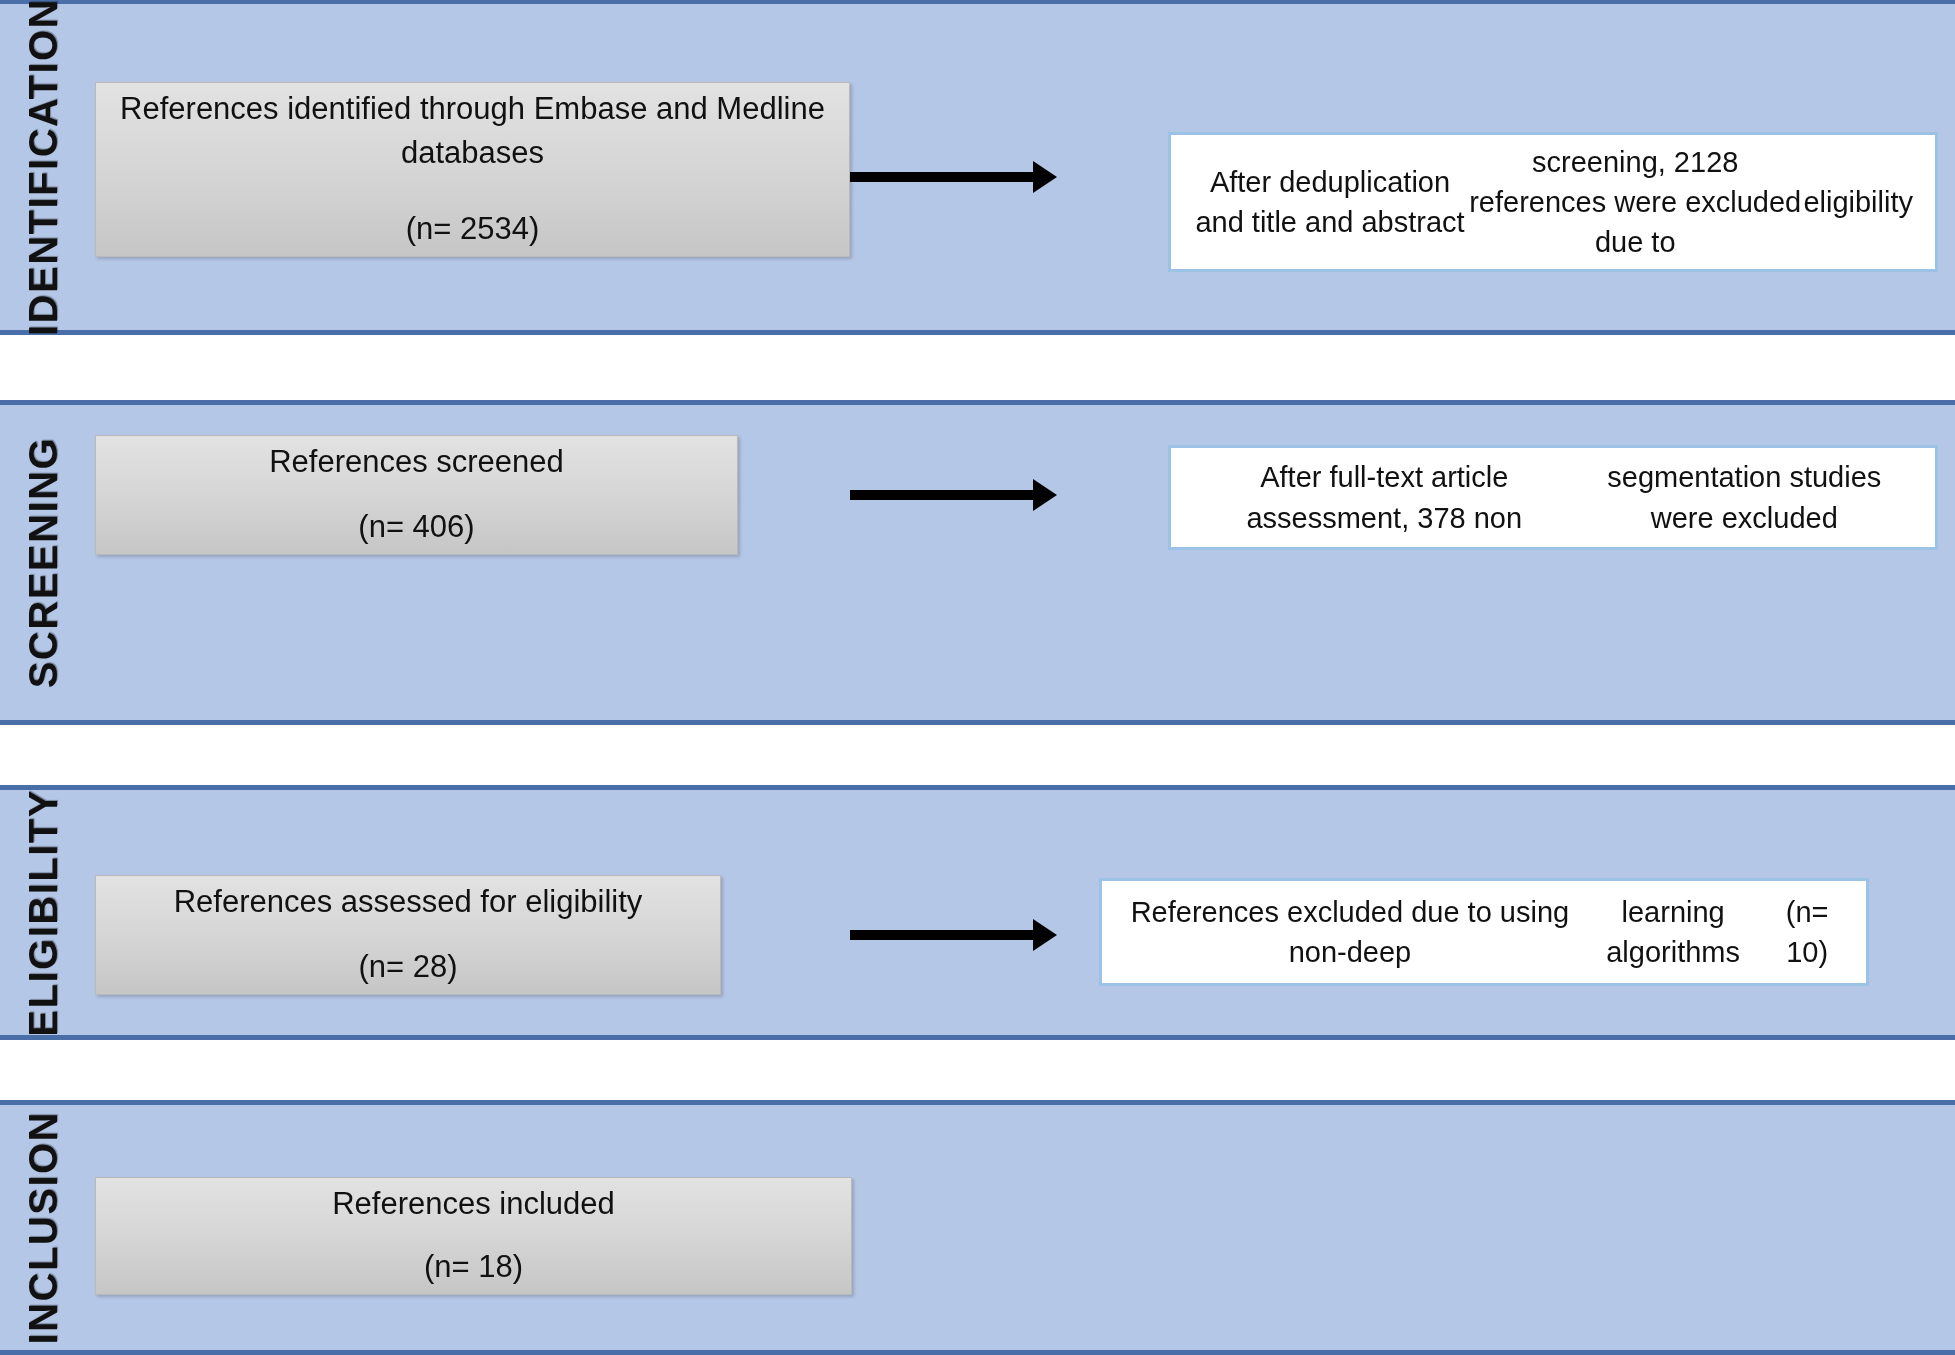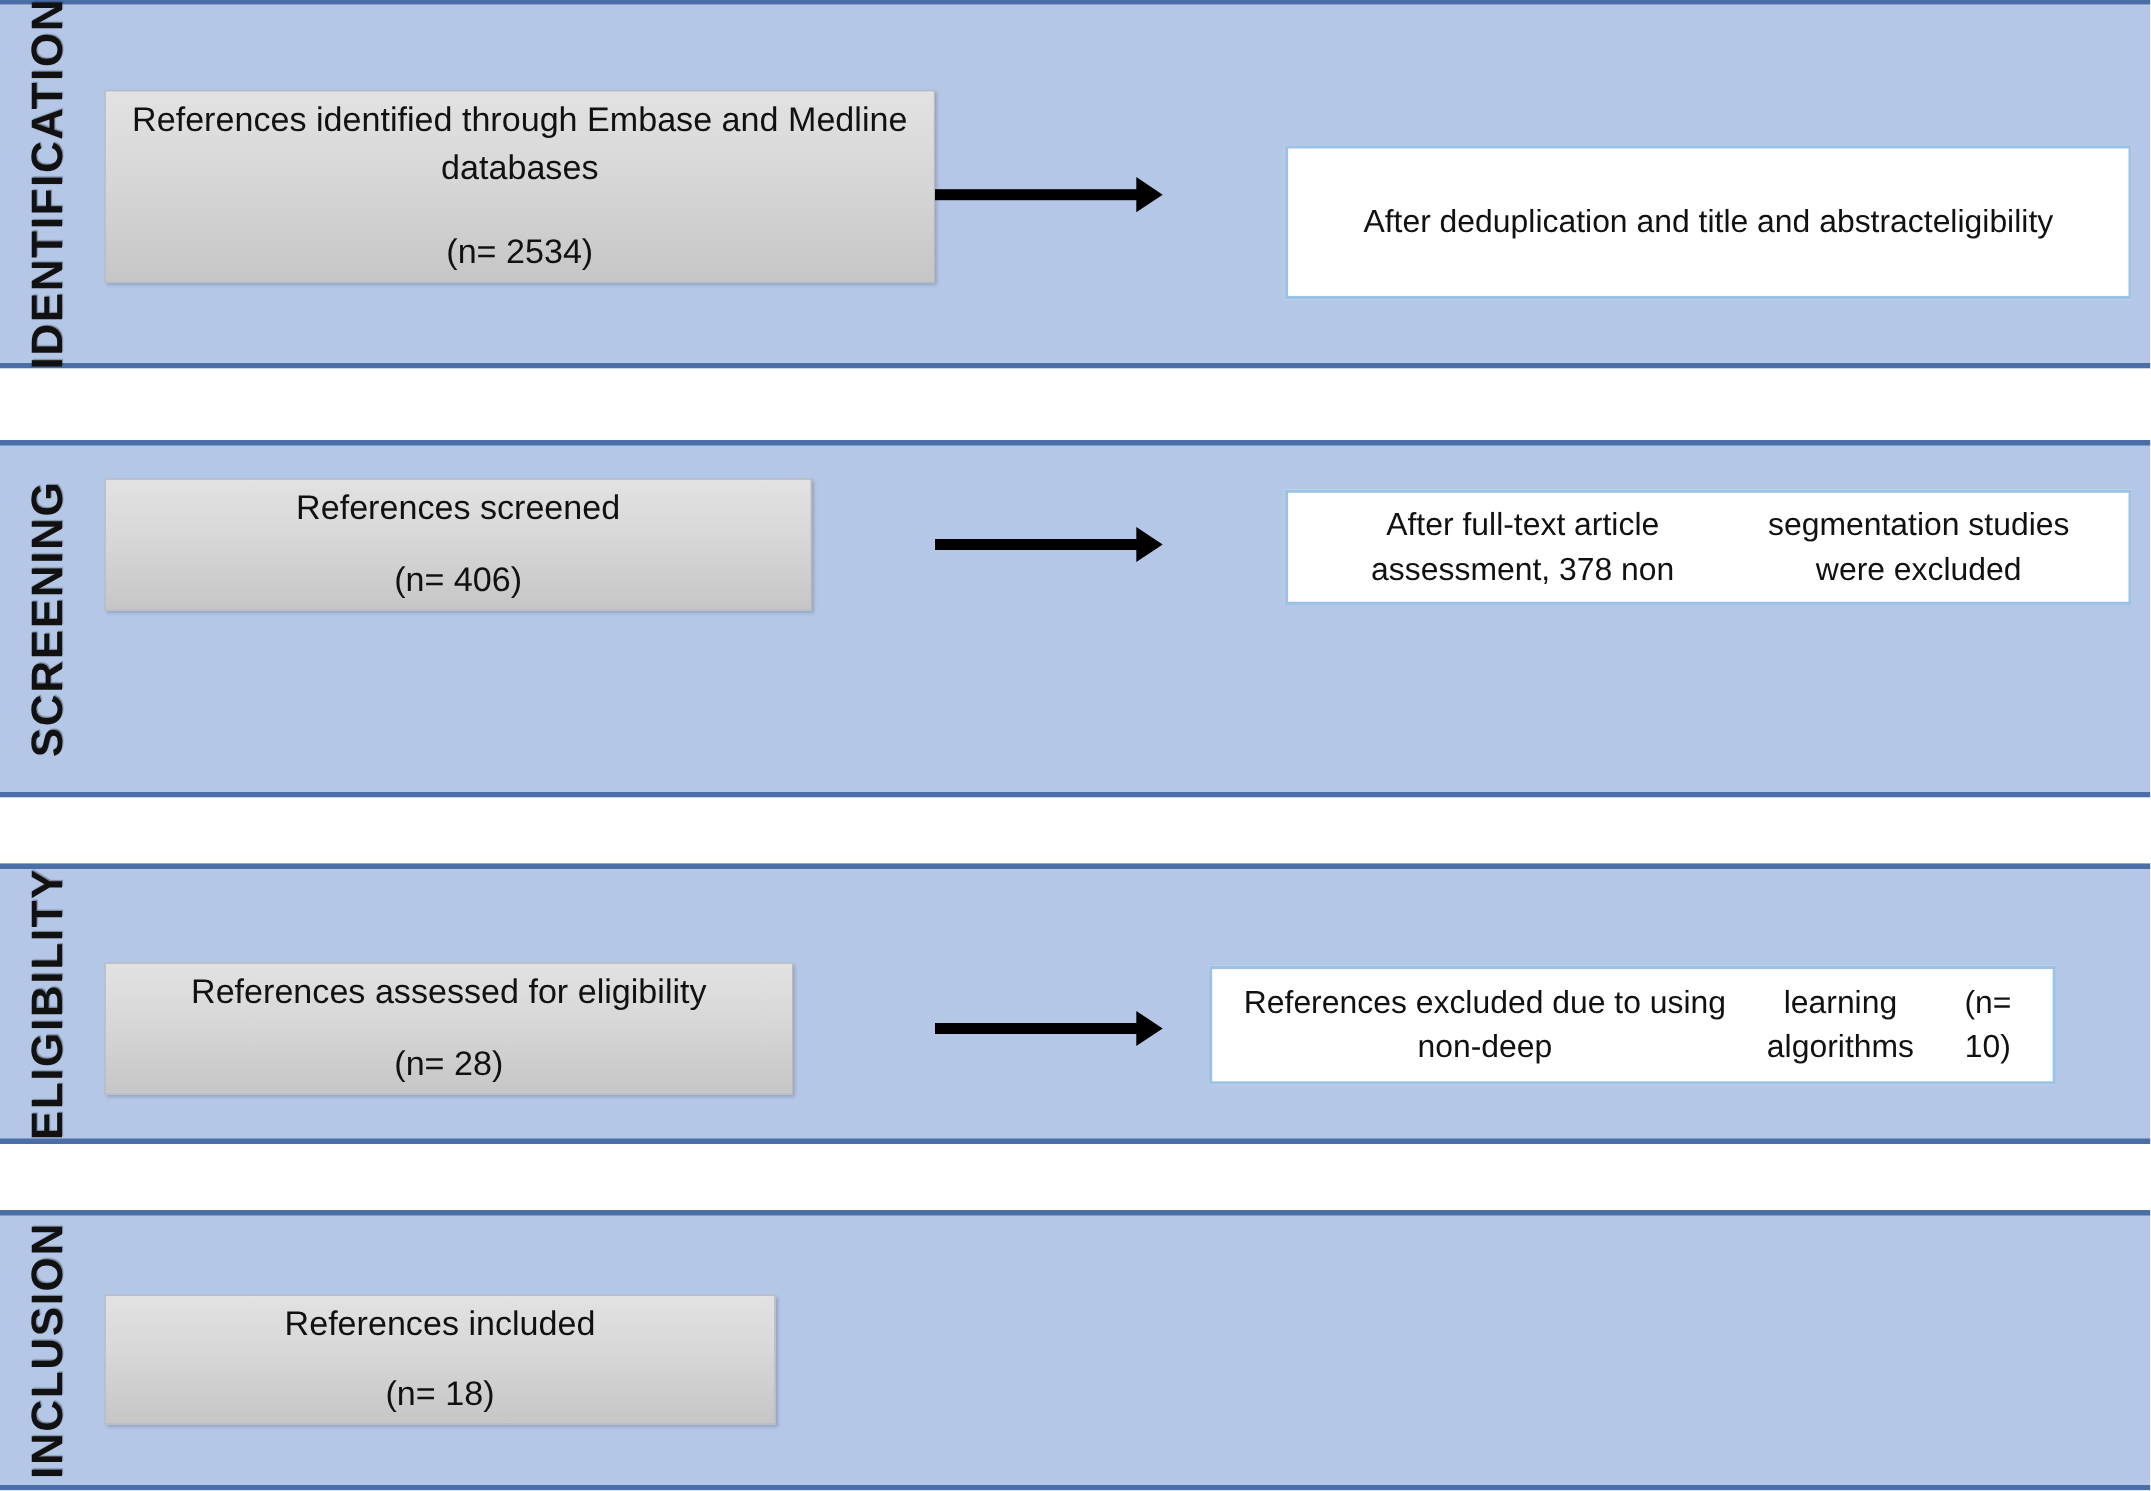--- a/index.html
+++ b/index.html
@@ -132,20 +132,21 @@
       <div>References identified through Embase and Medline</div>
       <div>databases</div>
       <div class="line-gap"></div>
       <div>(n= 2534)</div>
     </div>
 
     <div class="arrow" style="left:850px; top:168px; width:185px;"></div>
 
     <div class="box-white" style="left:1168px; top:128px; width:770px; height:140px;">
       <div>After deduplication and title and abstract</div>
+      <div>screening, 2128 references were excluded due to</div>
       <div>eligibility</div>
     </div>
   </div>
 
   <div class="separator" style="top:335px; height:65px;"></div>
 
   <div class="stage" style="top:400px; height:325px;">
 
     <div class="stage-label">
       <span>SCREENING</span>
@@ -187,19 +188,19 @@
   </div>
 
   <div class="separator" style="top:1040px; height:60px;"></div>
 
   <div class="stage" style="top:1100px; height:255px;">
 
     <div class="stage-label">
       <span>INCLUSION</span>
     </div>
 
-    <div class="box-grey" style="left:95px; top:72px; width:610px; height:118px;">
+    <div class="box-grey" style="left:95px; top:72px; width:757px; height:118px;">
       <div>References included</div>
       <div>(n= 18)</div>
     </div>
   </div>
 
 </div>
 
 </body></html>

